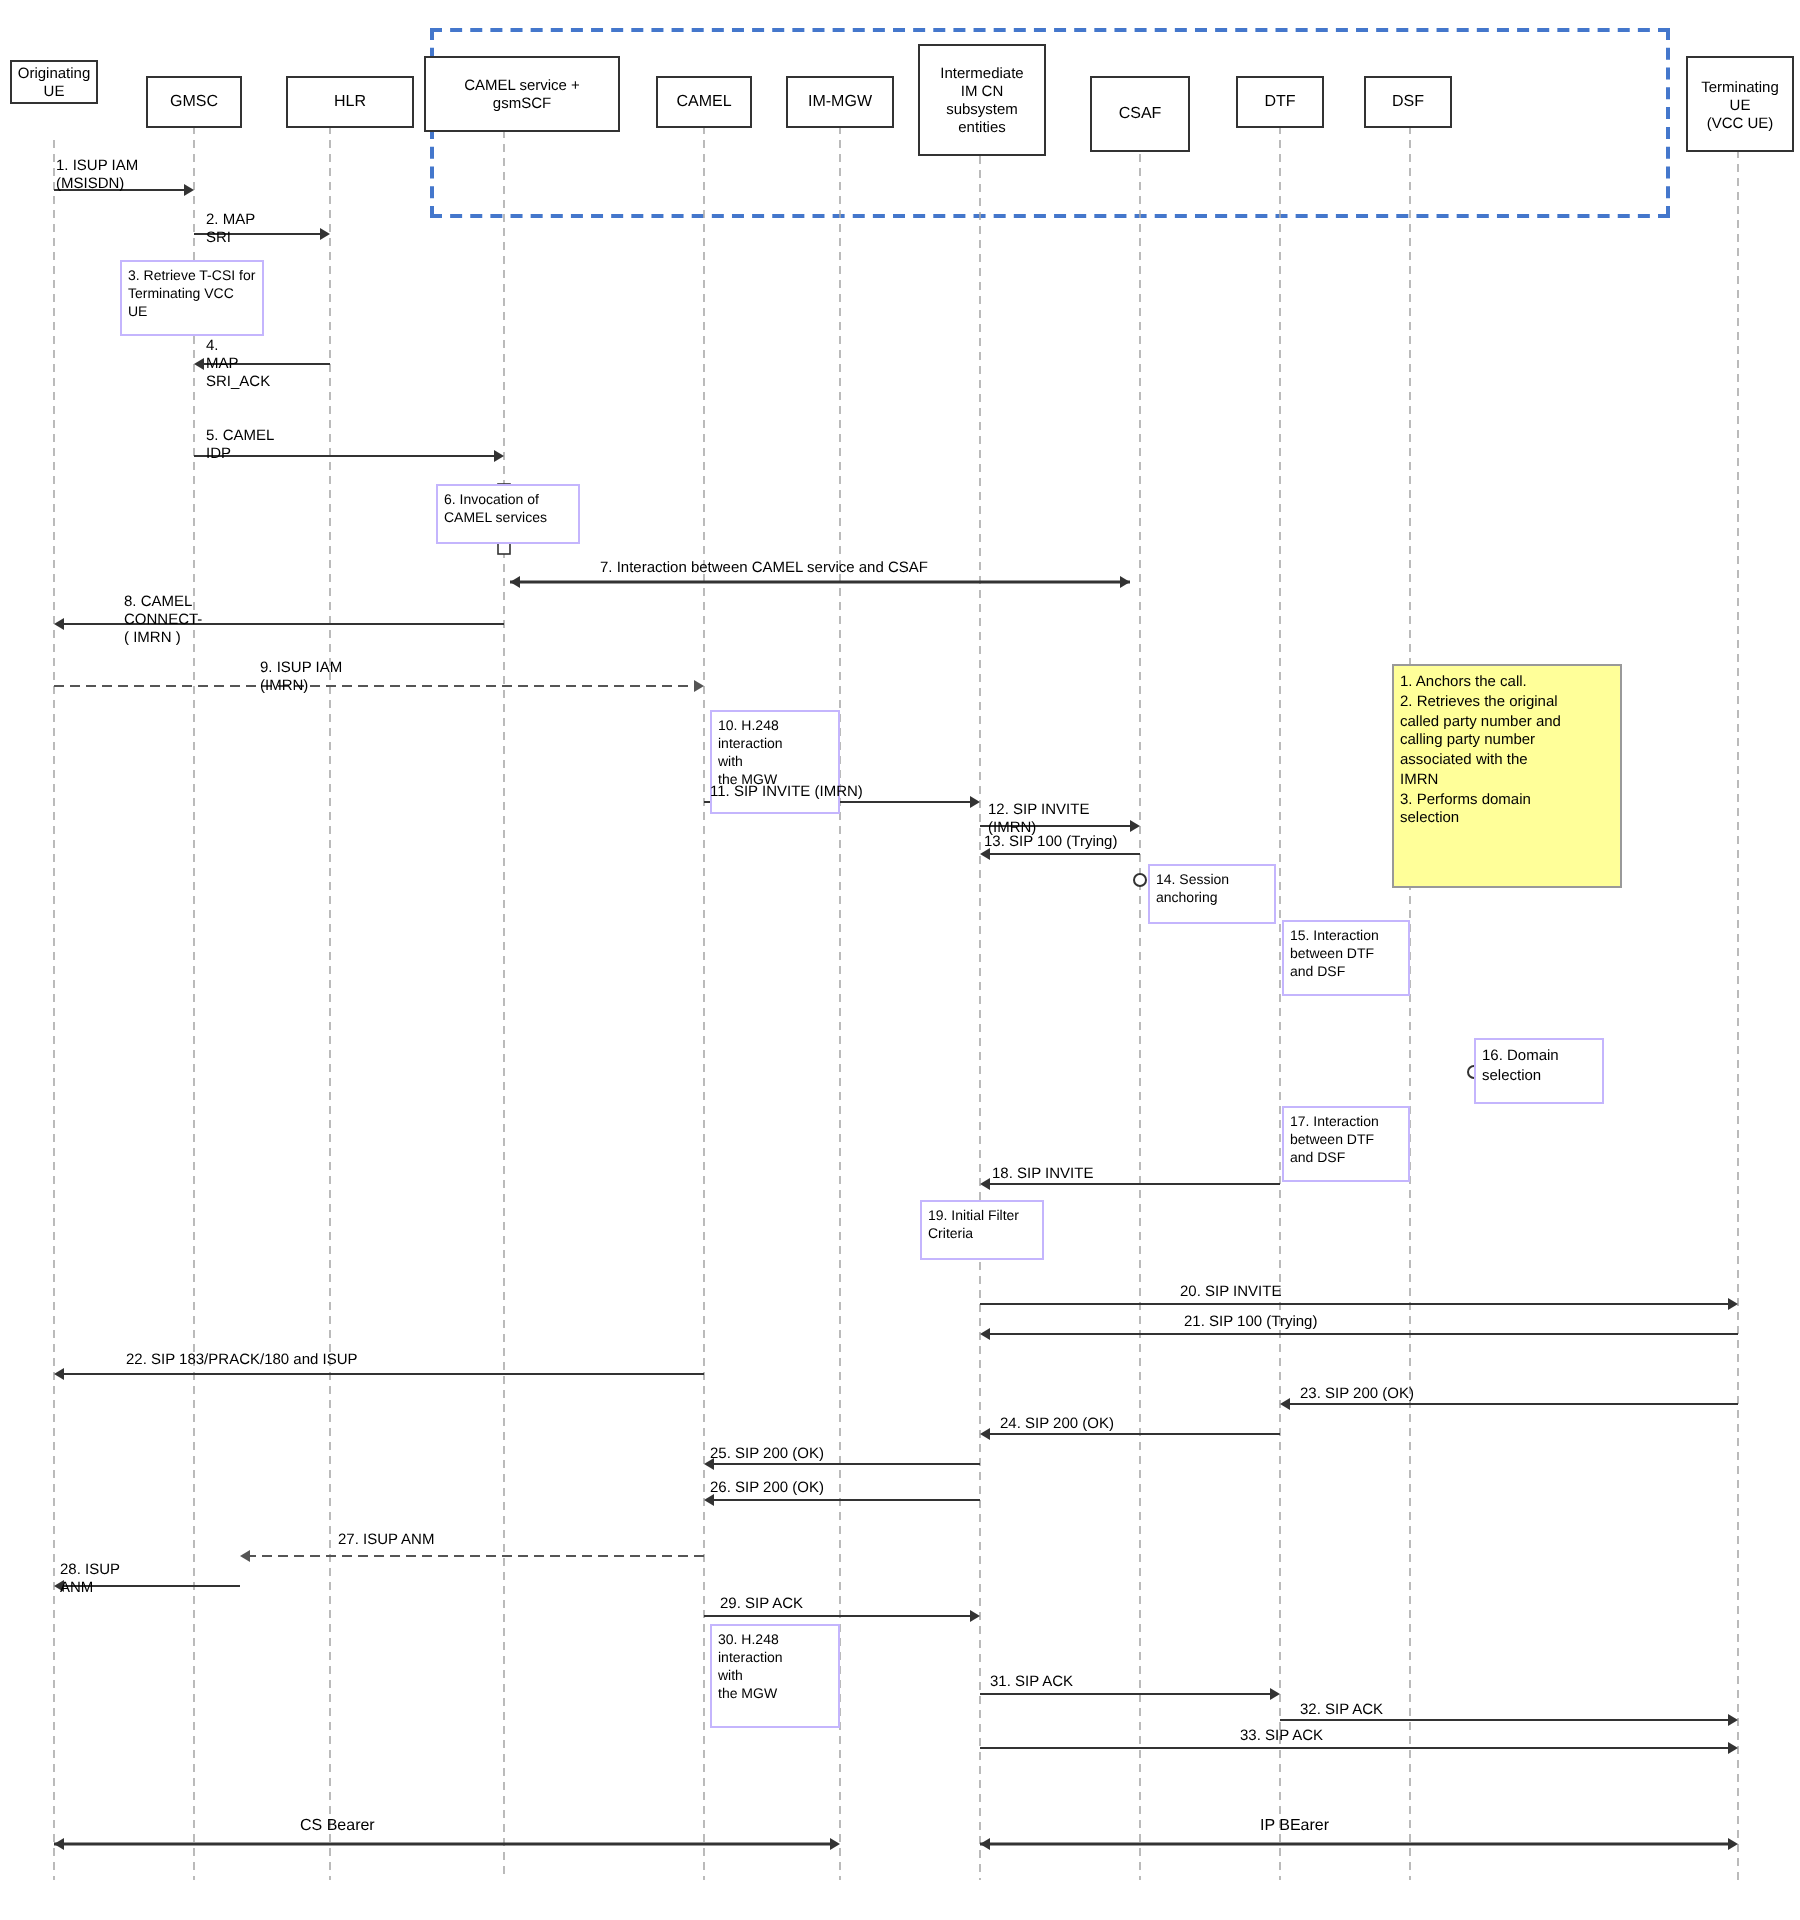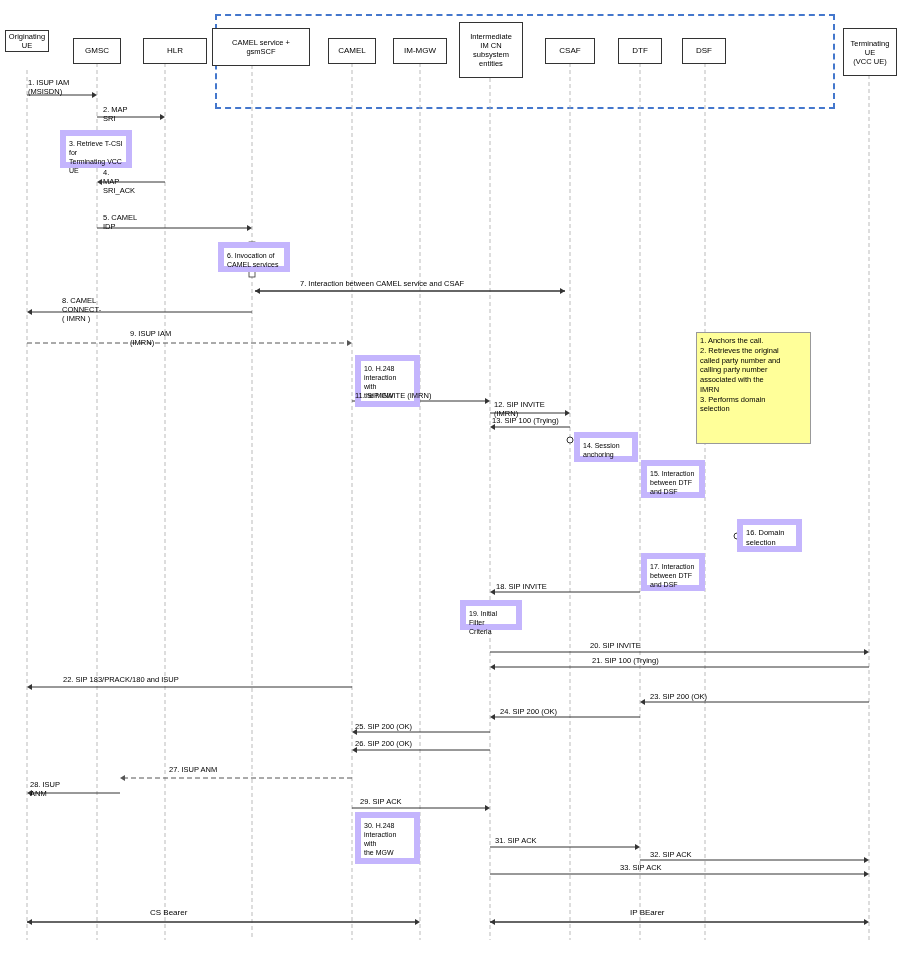--- a/index.html
+++ b/index.html
@@ -39,21 +39,21 @@
       position: absolute;
       border: 1px solid #999;
       background: #ffff99;
       font-size: 7.5px;
       padding: 3px;
       line-height: 1.3;
       text-align: left;
     }
     .note-box-white {
       position: absolute;
-      border: 6px solid #c4b5fd;
+      border: 1px solid #c4b5fd;
       background: #fff;
       font-size: 7.5px;
       padding: 3px;
       line-height: 1.3;
       text-align: left;
     }
     .label {
       position: absolute;
       font-size: 7.5px;
       text-align: left;
@@ -204,21 +204,21 @@
   <div class="entity-box" style="left:143px; top:38px; width:64px; height:26px;">HLR</div>
 
   <div class="entity-box" style="left:212px; top:28px; width:98px; height:38px; font-size:7.5px;">CAMEL service +<br>gsmSCF</div>
 
   <div class="entity-box" style="left:328px; top:38px; width:48px; height:26px;">CAMEL</div>
 
   <div class="entity-box" style="left:393px; top:38px; width:54px; height:26px;">IM-MGW</div>
 
   <div class="entity-box" style="left:459px; top:22px; width:64px; height:56px; font-size:7.5px;">Intermediate<br>IM CN<br>subsystem<br>entities</div>
 
-  <div class="entity-box" style="left:545px; top:38px; width:50px; height:26px;text-align:right;">CSAF</div>
+  <div class="entity-box" style="left:545px; top:38px; width:50px; height:38px;text-align:right;">CSAF</div>
 
   <div class="entity-box" style="left:618px; top:38px; width:44px; height:26px;">DTF</div>
 
   <div class="entity-box" style="left:682px; top:38px; width:44px; height:26px;">DSF</div>
 
   <div class="entity-box" style="left:843px; top:28px; width:54px; height:48px; font-size:7.5px;">Terminating<br>UE<br>(VCC UE)</div>
 
 
   <div class="note-box" style="left:696px; top:332px; width:115px; height:112px; font-size:7.5px;">
     1. Anchors the call.<br>2. Retrieves the original<br>called party number and<br>calling party number<br>associated with the<br>IMRN<br>3. Performs domain<br>selection

